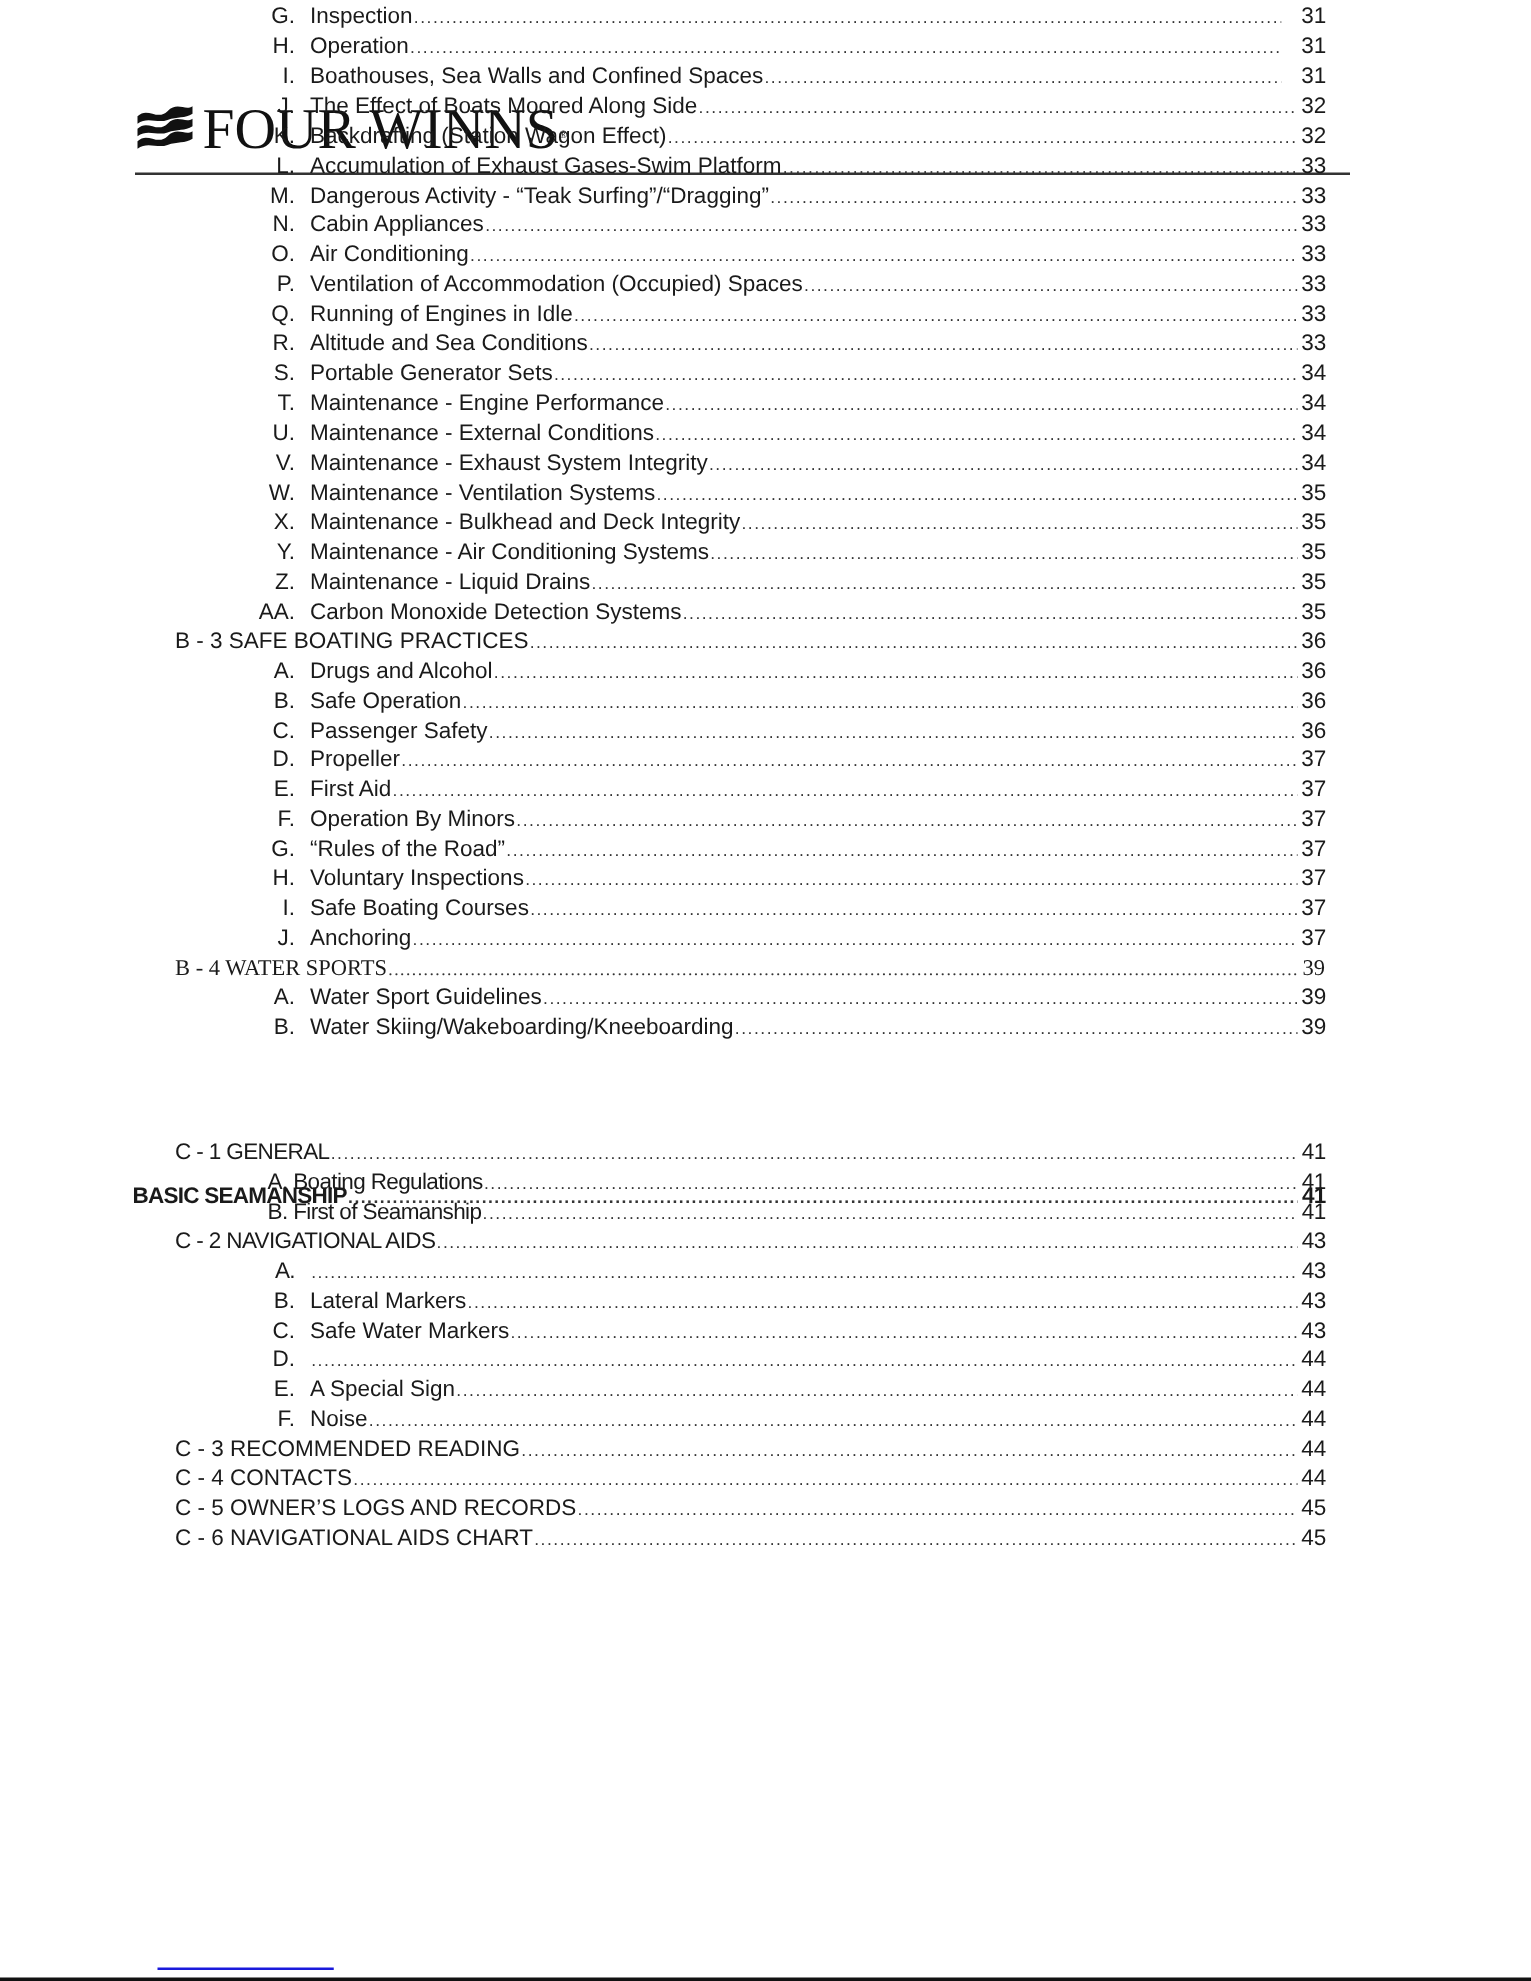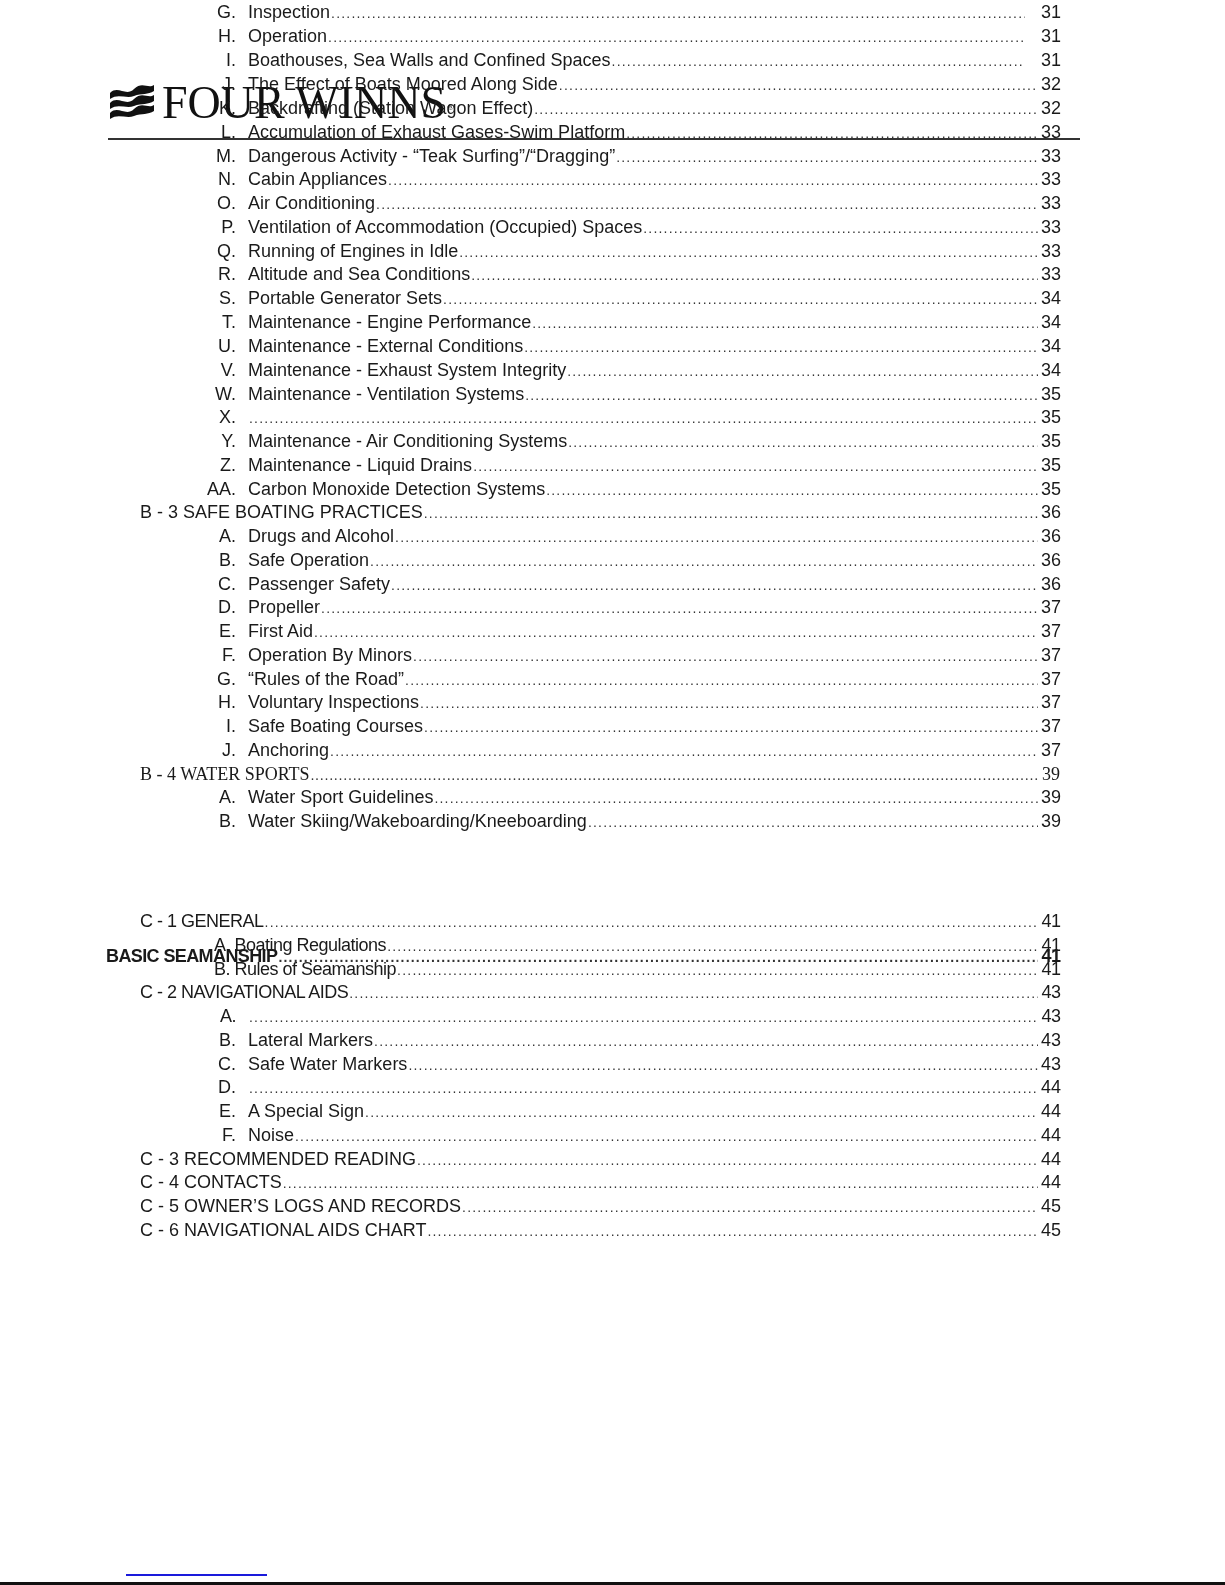--- a/index.html
+++ b/index.html
@@ -136,20 +136,21 @@
       <span class="pg">34</span>
     </div>
     <div class="row sub" style="top: 382px;">
       <span class="lbl">W.</span>
       <span class="title">Maintenance - Ventilation Systems  </span>
       <span class="dots"></span>
       <span class="pg">35</span>
     </div>
     <div class="row sub" style="top: 405px;">
       <span class="lbl">X.</span>
+      <span class="title">Maintenance - Bulkhead and Deck Integrity </span>
       <span class="dots"></span>
       <span class="pg">35</span>
     </div>
     <div class="row sub" style="top: 429px;">
       <span class="lbl">Y.</span>
       <span class="title">Maintenance - Air Conditioning Systems</span>
       <span class="dots"></span>
       <span class="pg">35</span>
     </div>
     <div class="row sub" style="top: 453px;">
@@ -255,21 +256,21 @@
       <span class="title">C - 1 GENERAL</span>
       <span class="dots"></span>
       <span class="pg">41</span>
     </div>
     <div class="row sub narrow" style="top: 933px; left: 214px;">
       <span class="title">A. Boating Regulations </span>
       <span class="dots"></span>
       <span class="pg">41</span>
     </div>
     <div class="row sub narrow" style="top: 957px; left: 214px;">
-      <span class="title">B. Rules of Seamanship </span>
+      <span class="title">B. First of Seamanship </span>
       <span class="dots"></span>
       <span class="pg">41</span>
     </div>
     <div class="row sec narrow" style="top: 980px;">
       <span class="title">C - 2 NAVIGATIONAL AIDS </span>
       <span class="dots"></span>
       <span class="pg">43</span>
     </div>
     <div class="row sub narrow" style="top: 1004px;">
       <span class="lbl">A.</span>

